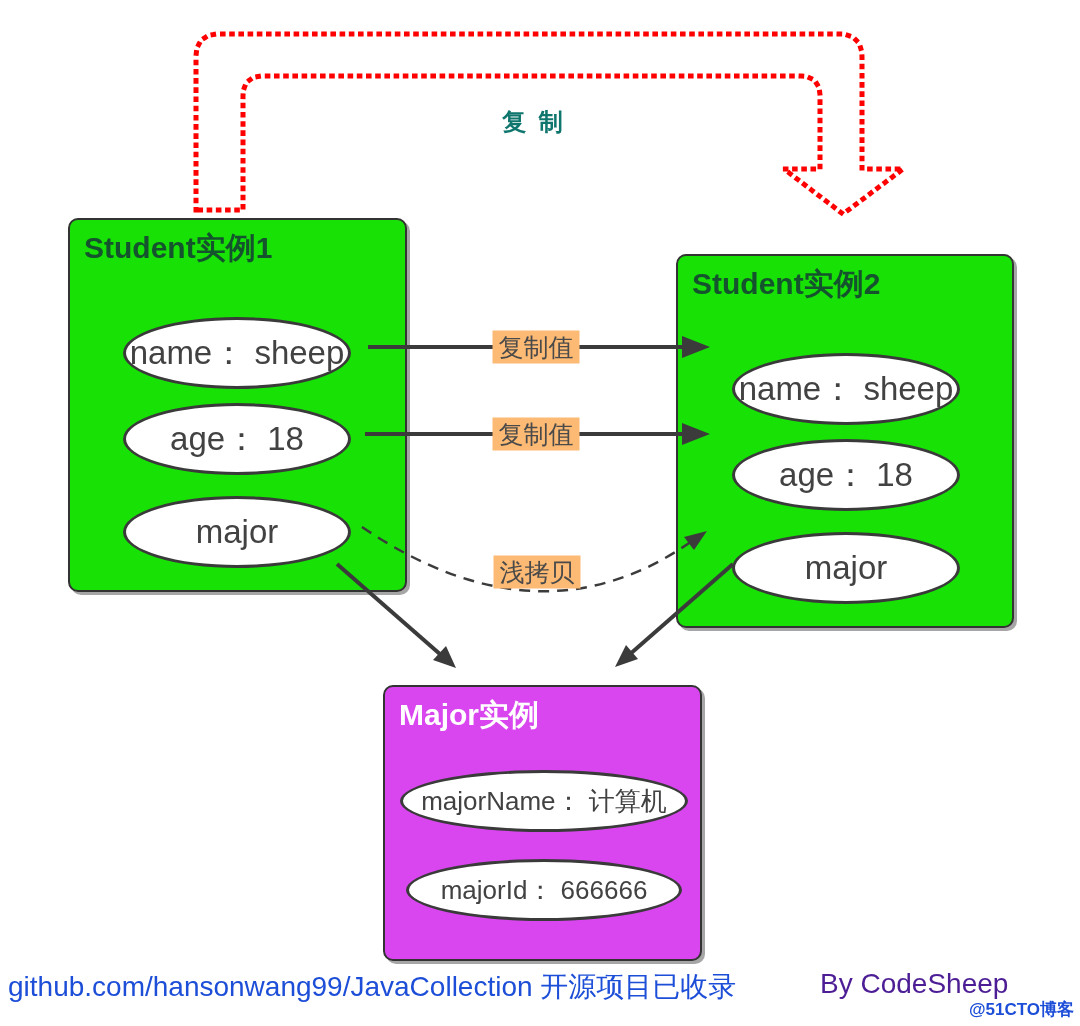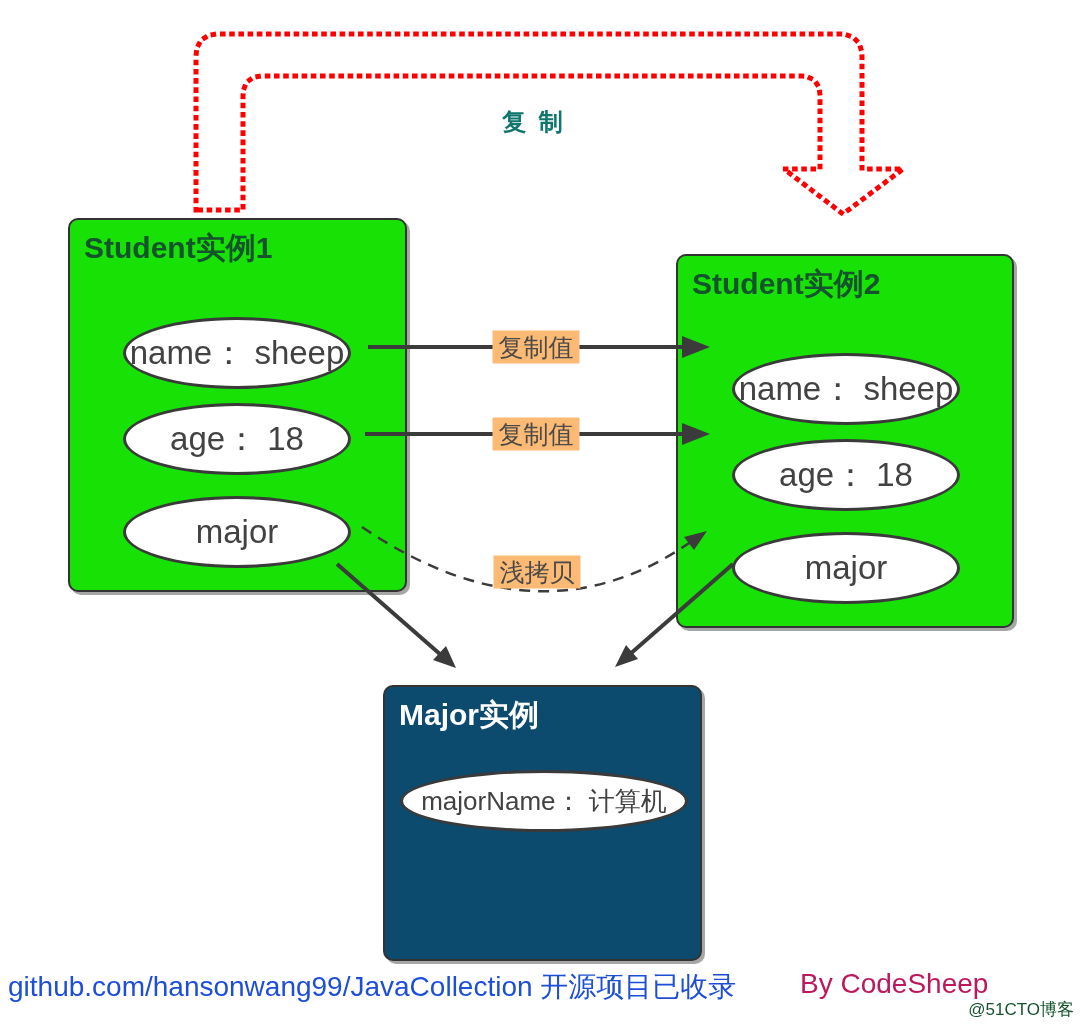--- a/index.html
+++ b/index.html
@@ -48,23 +48,24 @@
     <div class="ellipse" style="left:53px;top:276px;width:222px;height:66px;">major</div>
   </div>
 
   <div class="node" style="left: 676px; top: 218px; width: 334px; height: 370px; background: rgb(24, 225, 6); margin-top: 36px;">
     <div class="node-title">Student实例2</div>
     <div class="ellipse" style="left:54px;top:97px;width:222px;height:66px;">name： sheep</div>
     <div class="ellipse" style="left:54px;top:183px;width:222px;height:66px;">age： 18</div>
     <div class="ellipse" style="left:54px;top:276px;width:222px;height:66px;">major</div>
   </div>
 
-  <div class="node" style="left: 383px; top: 685px; width: 315px; height: 272px; background: #0c4a6e;">
+  <div class="node" style="left: 383px; top: 685px; width: 315px; height: 272px; background: #d946ef;">
     <div class="node-title light">Major实例</div>
     <div class="ellipse" style="left:15px;top:83px;width:282px;height:56px;font-size:26px;">majorName： 计算机</div>
+    <div class="ellipse" style="left:21px;top:172px;width:270px;height:56px;font-size:26px;">majorId： 666666</div>
   </div>
 
   <svg id="overlay" viewBox="0 0 1080 1026">
 
     <path d="M196,210 L196,58 Q196,34 220,34 L838,34 Q862,34 862,58 L862,169 L903,169 L843,214 L784,169 L820,169 L820,97 Q820,76 799,76 L264,76 Q243,76 243,97 L243,210 Z" fill="none" stroke-width="5" stroke-linecap="square" stroke-dasharray="0.6 8.6" stroke="#ff0000"></path>
 
     <line x1="368" y1="347" x2="686" y2="347" stroke-width="4" stroke="#3b3b3b"></line>
     <polygon points="710,347 682,336 682,358" fill="#3b3b3b"></polygon>
 
     <line x1="365" y1="434" x2="686" y2="434" stroke-width="4" stroke="#3b3b3b"></line>
@@ -80,17 +81,17 @@
     <polygon points="615,667 626,645 638,659" fill="#3b3b3b"></polygon>
   </svg>
 
   <div class="top-label" style="left:534px;top:122px;">复 制</div>
   <div class="edge-label" style="left:536px;top:347px;">复制值</div>
   <div class="edge-label" style="left:536px;top:434px;">复制值</div>
   <div class="edge-label" style="left:537px;top:572px;">浅拷贝</div>
 
   <div class="footer">
     <span class="footer-repo" style="color: #1d4ed8;">github.com/hansonwang99/JavaCollection 开源项目已收录</span>
-    <span class="footer-credit" style="color: #be185d;">By CodeSheep</span>
+    <span class="footer-credit" style="color: #4c1d95; margin-left: 20px;">By CodeSheep</span>
   </div>
-  <div class="watermark" style="color: #14532d;">@51CTO博客</div>
+  <div class="watermark" style="color: #1d4ed8; font-weight: bold;">@51CTO博客</div>
 
 </div>
 
 </body></html>

